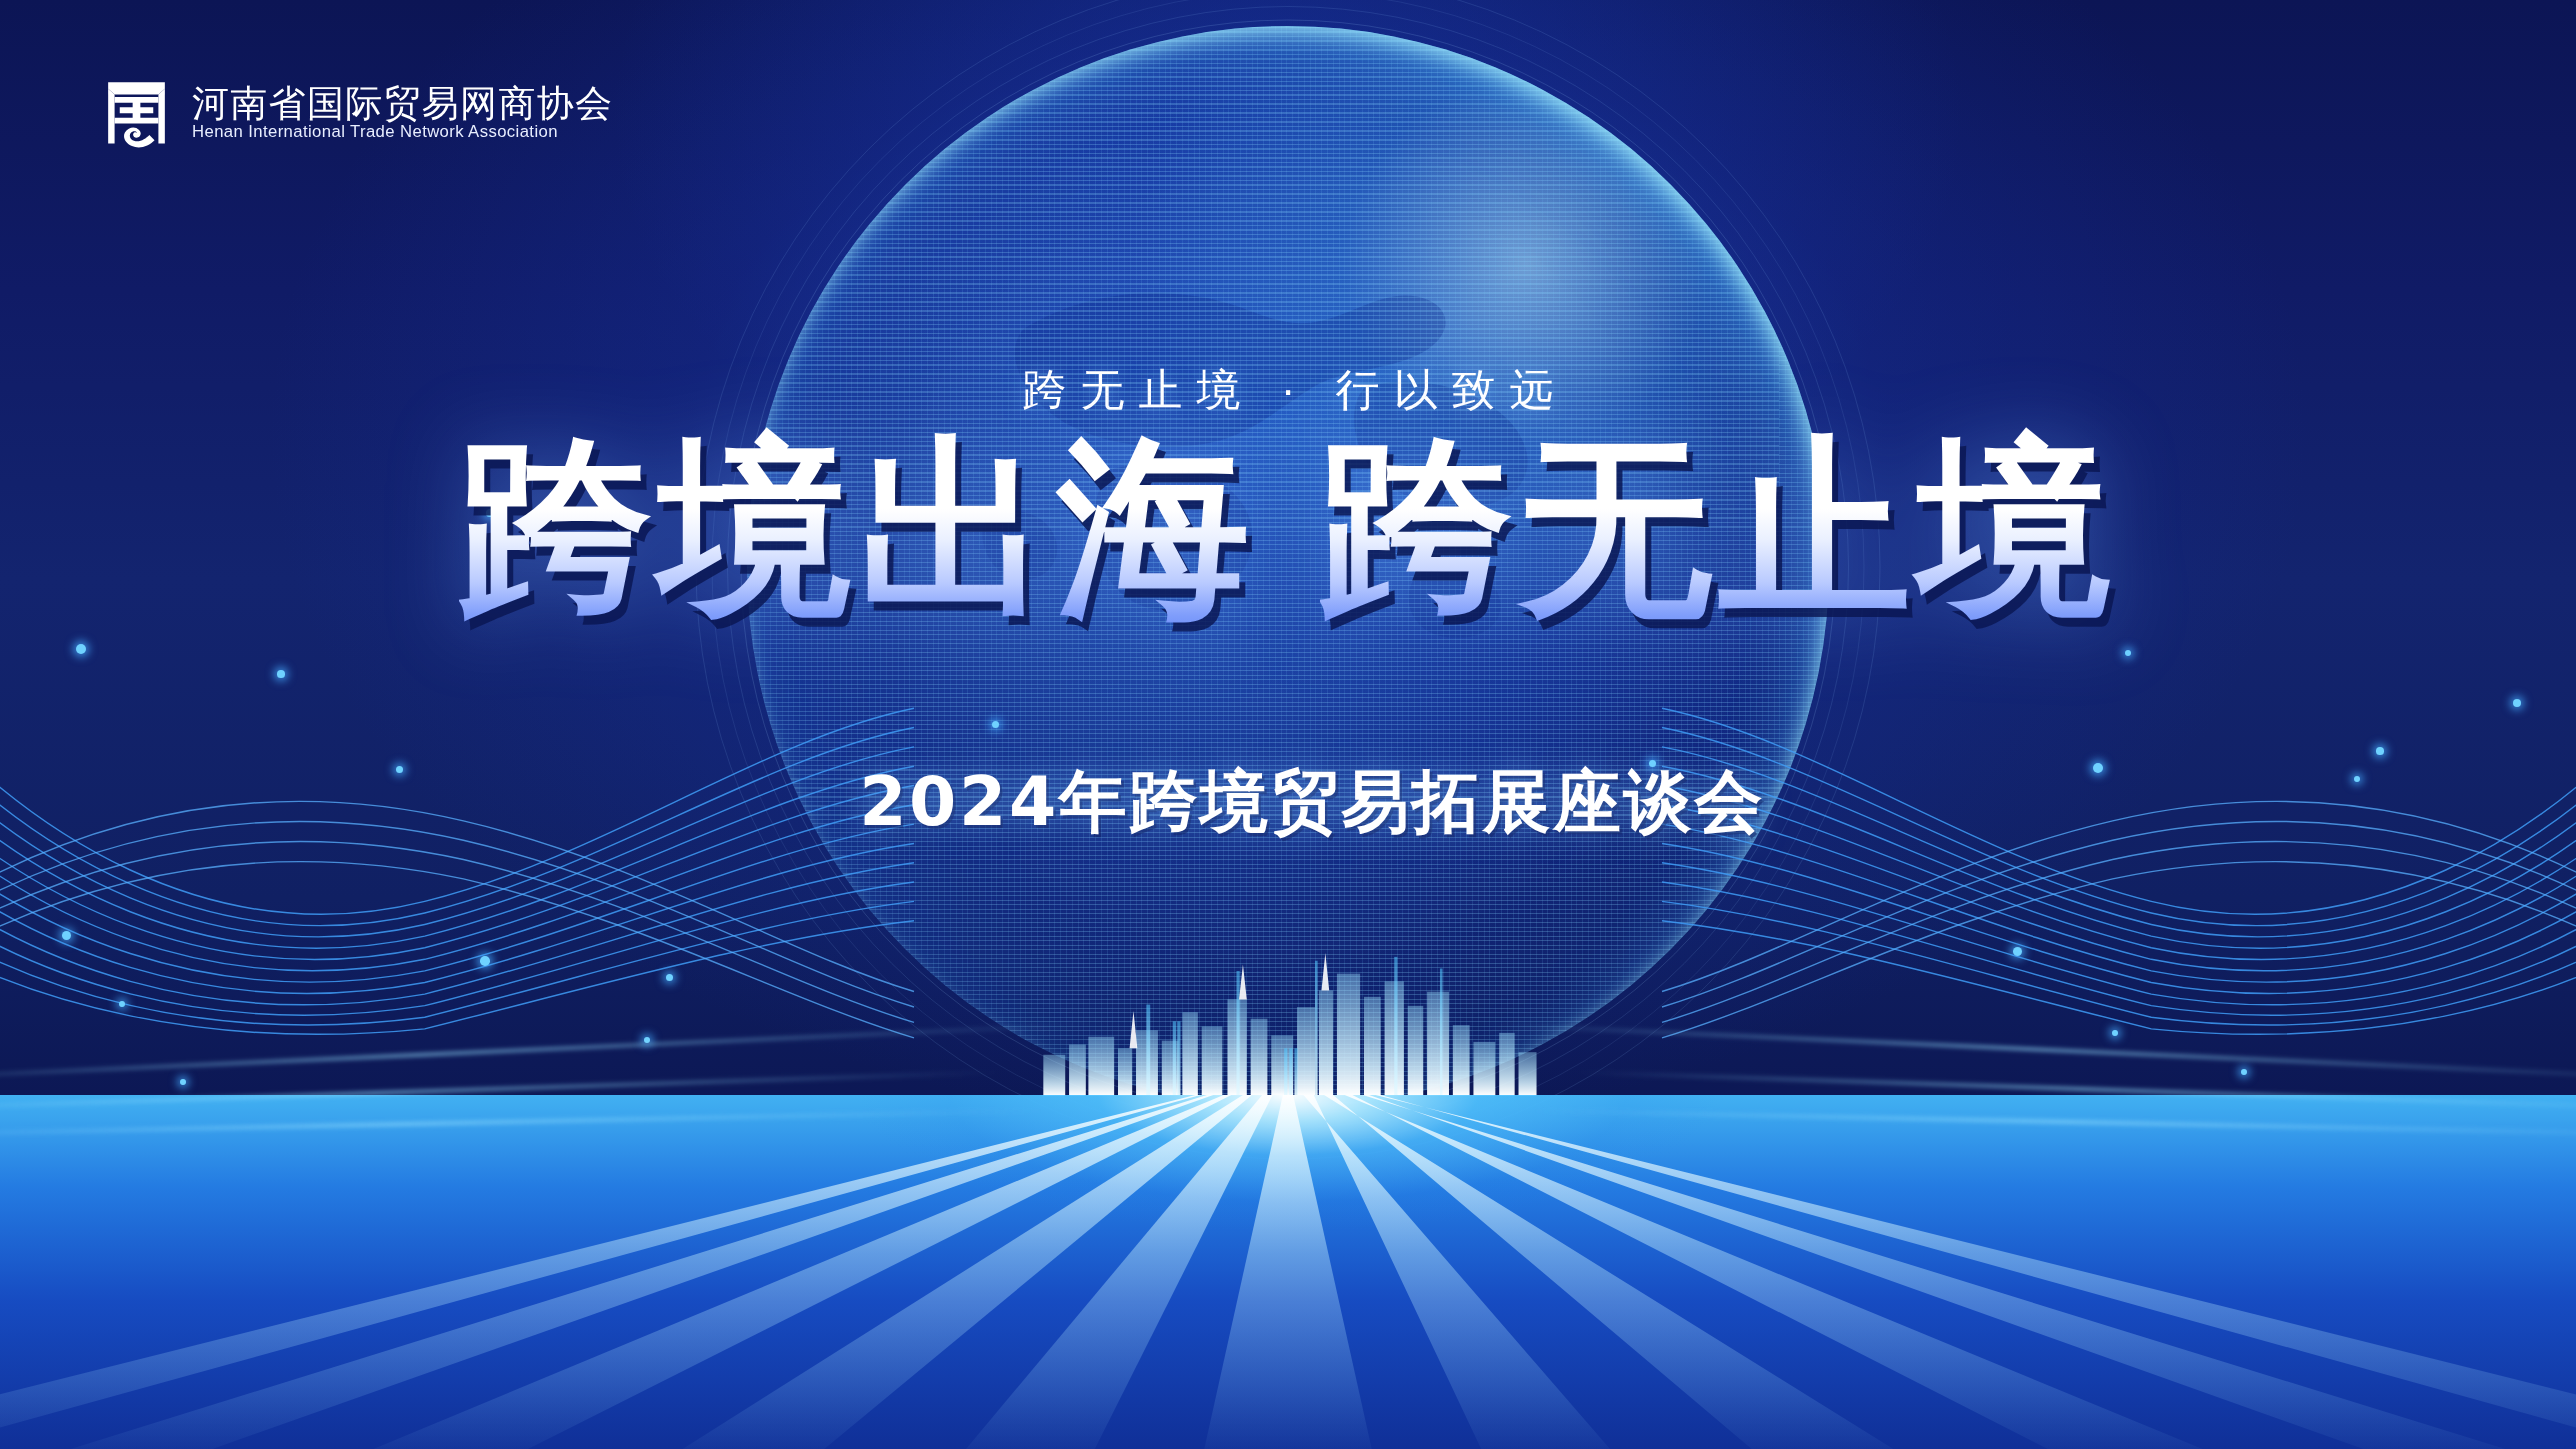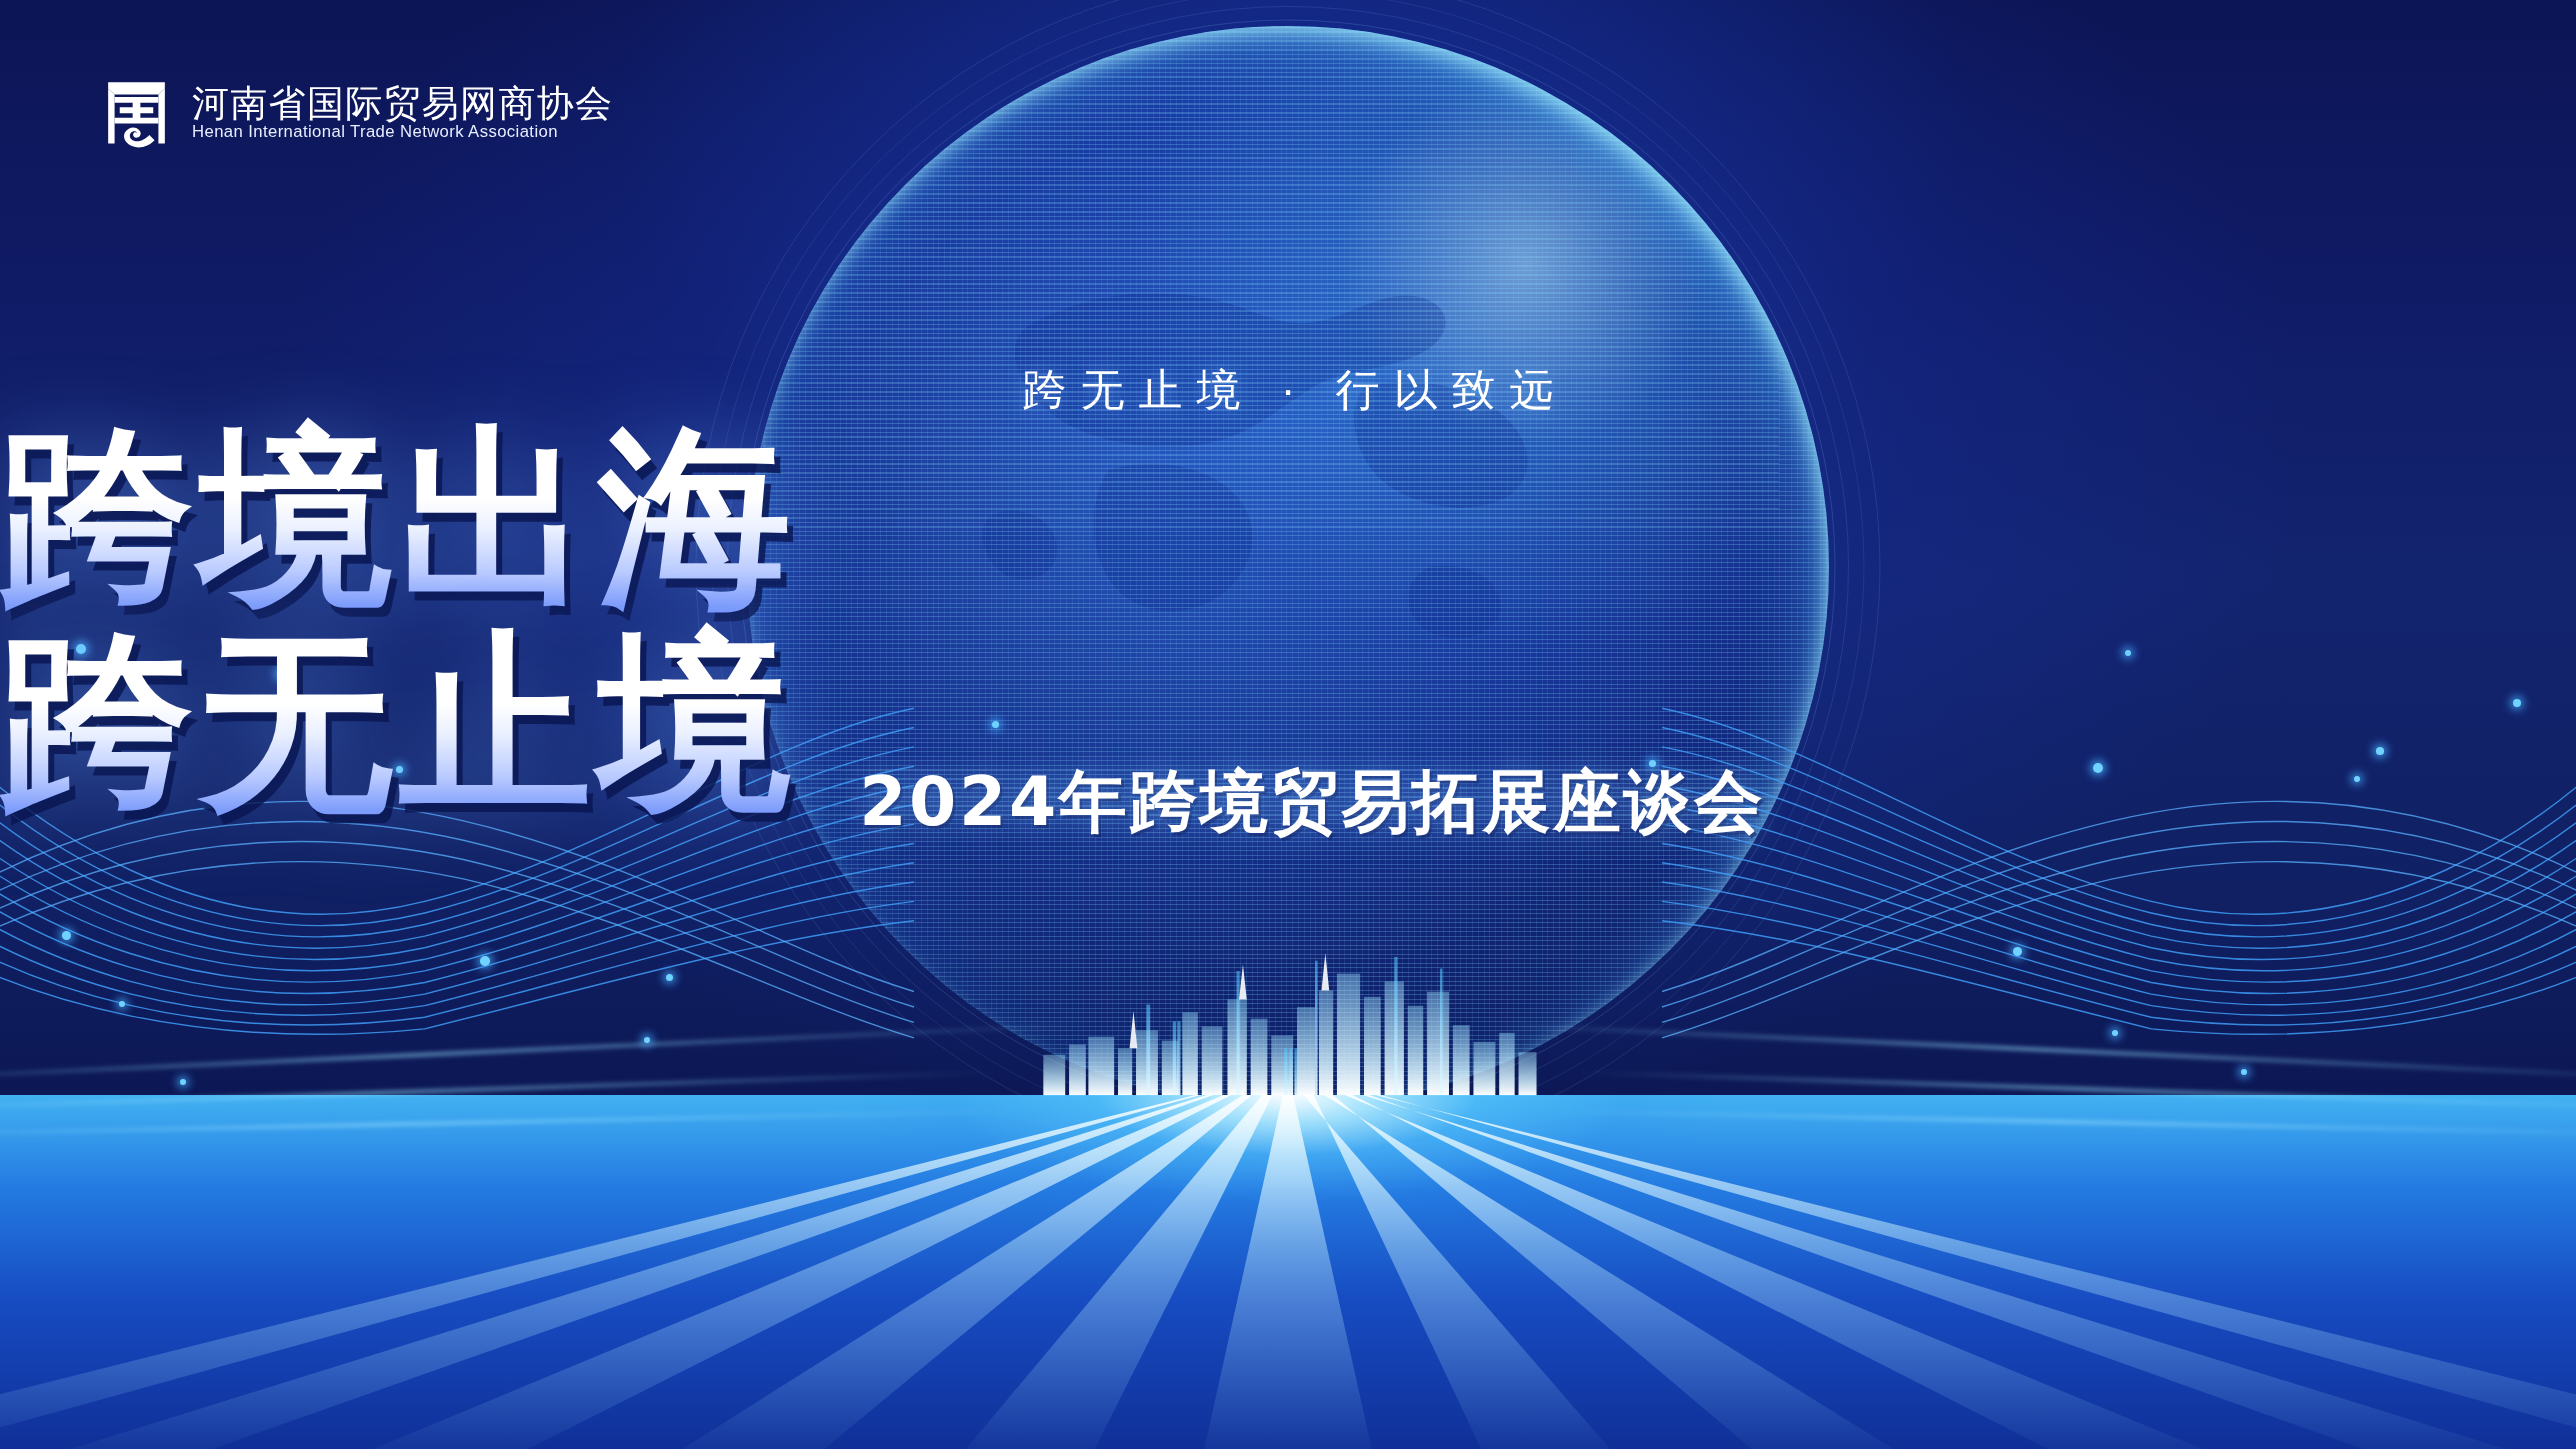--- a/index.html
+++ b/index.html
@@ -109,22 +109,22 @@
     font-size:16.7px; color:#e8eeff; letter-spacing:0.4px; line-height:1; font-weight:400;
   }
 
   .tagline{
     position:absolute; left:0; right:0; top:361px; text-align:center; z-index:30;
     font-size:44px; color:#ffffff; letter-spacing:14px; text-indent:14px;
     text-shadow:0 0 19.3px rgba(120,190,255,0.55);
   }
 
   .headline{
-    position:absolute; left:0; right:0; top:417px; z-index:30;
-    display:flex; justify-content:center; align-items:flex-start; flex-direction:column;
+    position:absolute; left:0; right:0; top:427px; z-index:30;
+    display:flex; justify-content:center; align-items:flex-start; gap:63px;
   }
   .hl-word{
     font-size:193px; line-height:1.06; font-weight:700;
     letter-spacing:6.4px;
     font-family:"DejaVu Sans","Liberation Sans",sans-serif;
     background:linear-gradient(180deg,#ffffff 0%,#ffffff 40%,#eaf0ff 55%,#b9caff 76%,#7f9dfb 92%,#6d8ef8 100%);
     -webkit-background-clip:text; background-clip:text;
     color:transparent;
     -webkit-text-fill-color:transparent;
     filter:drop-shadow(6.4px 9px 0px rgba(10,22,82,0.82)) drop-shadow(0 0 39px rgba(110,170,255,0.35));

